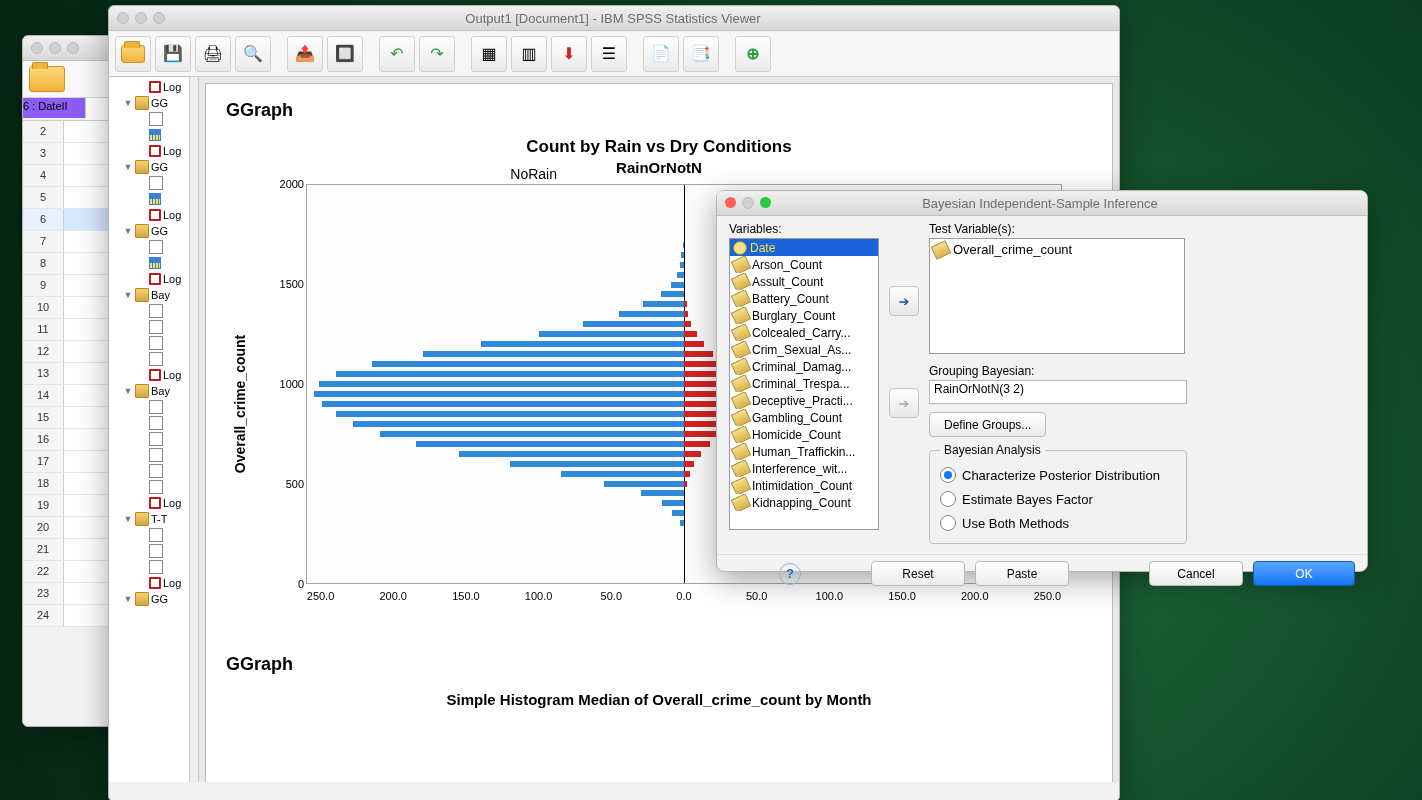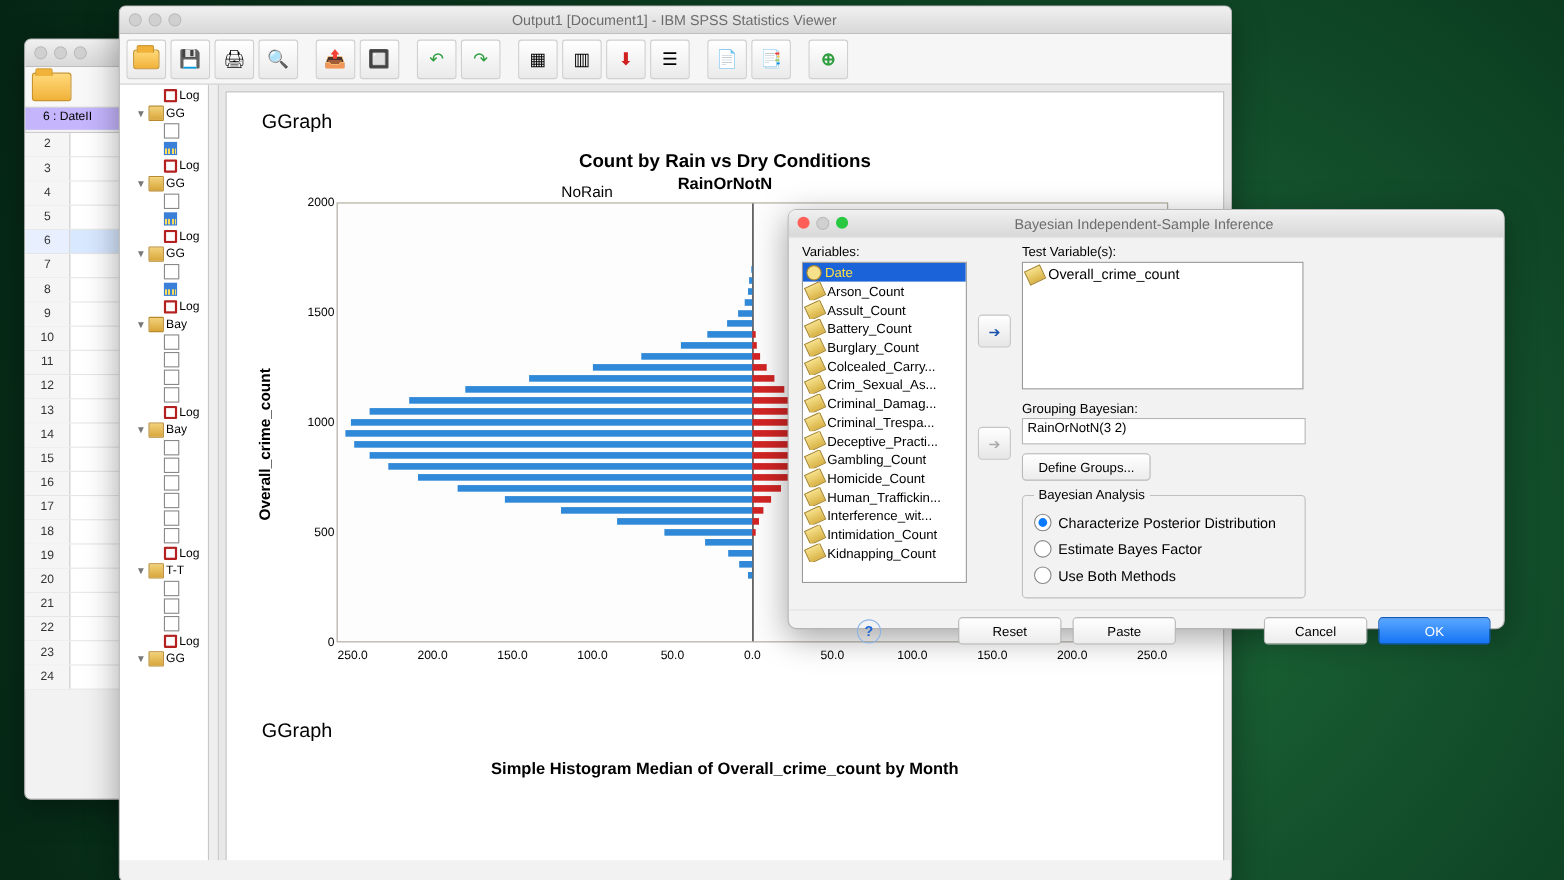--- a/index.html
+++ b/index.html
@@ -9,21 +9,21 @@
 .traffic{display:flex;gap:6px}
 .dot{width:11px;height:11px;border-radius:50%}
 .dot.r{background:#ff5f57}.dot.g{background:#28c840}.dot.off{background:#d0d0d0;border:1px solid #bbb;width:10px;height:10px}
 .titlebar .title{flex:1;text-align:center}
 
 .dataed{left:22px;top:35px;width:152px;height:690px}
 .dataed .toolbar{height:36px;background:#f8f8f8;border-bottom:1px solid #d0d0d0;display:flex;align-items:center;padding:0 6px}
 .folder-icon{width:34px;height:24px;background:linear-gradient(#ffd97a,#f1b23a);border:1px solid #c8932b;border-radius:3px;position:relative}
 .folder-icon::before{content:"";position:absolute;top:-5px;left:2px;width:14px;height:6px;background:#f1b23a;border-radius:2px 2px 0 0;border:1px solid #c8932b;border-bottom:none}
 .cellbar{height:22px;display:flex;border-bottom:1px solid #ccc}
-.cellbar .lbl{width:62px;border-right:1px solid #ccc;background:#c4b5fd;padding:2px 16px;font-size:11px}
+.cellbar .lbl{width:62px;border-right:1px solid #ccc;background:#8b5cf6;padding:2px 0;font-size:11px}
 .cellbar .val{flex:1;background:#fff;padding:2px 4px}
 .grid{background:#fff}
 .grid-row{height:21px;display:flex;border-bottom:1px solid #e6e6e6}
 .grid-row .rh{width:40px;text-align:center;background:#f5f5f5;border-right:1px solid #ccc;font-size:11px;color:#333;line-height:21px}
 .grid-row .cell{flex:1;border-right:1px solid #eee}
 .grid-row.sel .rh{background:#e8f0ff}
 .grid-row.sel .cell{background:#d8e8ff}
 
 .viewer{left:108px;top:5px;width:1010px;height:795px}
 .vtoolbar{height:45px;background:#f6f6f6;border-bottom:1px solid #c7c7c7;display:flex;align-items:center;padding:0 6px;gap:4px}
@@ -39,21 +39,21 @@
 .tw{width:10px;height:10px;display:inline-block;color:#777;font-size:9px;text-align:center}
 .oicon{width:12px;height:12px;display:inline-block}
 .oicon.book{background:linear-gradient(#f3d27a,#d8a63a);border:1px solid #b8892a;border-radius:1px}
 .oicon.log{background:#b41f1f;border-radius:1px;position:relative}
 .oicon.log::after{content:"";position:absolute;inset:2px;background:#fff}
 .oicon.chart{background:#3a7fd8;position:relative}
 .oicon.chart::after{content:"";position:absolute;left:1px;right:1px;bottom:1px;height:5px;background:repeating-linear-gradient(90deg,#ffde5a 0 2px,transparent 2px 3px)}
 .oicon.note{background:#fff;border:1px solid #888}
 .canvas{flex:1;background:#e8e8e8;padding:6px;overflow:hidden;position:relative}
 .page{background:#fff;border:1px solid #bbb;padding:12px 20px;min-height:680px;position:relative}
-h3.ggraph{font-size:18px;font-weight:normal;margin:4px 0 16px 12px}
+h3.ggraph{font-size:18px;font-weight:bold;margin:4px 0 16px 0}
 .chart-title{text-align:center;font-size:17px;font-weight:bold;margin:2px 0}
 .chart-sub{text-align:center;font-size:15px;font-weight:bold;margin:0 0 8px 0}
 .chart-box{position:relative;height:440px;margin:0 20px}
 .yaxis-label{position:absolute;left:-6px;top:50%;transform:translate(-50%,-50%) rotate(-90deg);font-weight:bold;font-size:14px;white-space:nowrap}
 .plot{position:absolute;left:60px;right:10px;top:0;bottom:40px;background:#fdfdfd;border:1px solid #ada79a}
 .cat-label{position:absolute;top:-18px;font-weight:normal;font-size:14px}
 .yticks{position:absolute;left:22px;top:0;bottom:40px;width:36px}
 .ytick{position:absolute;right:0;font-size:11px;transform:translateY(-50%);text-align:right;width:36px}
 .xticks{position:absolute;left:60px;right:10px;bottom:18px;height:16px}
 .xtick{position:absolute;font-size:11px;transform:translateX(-50%)}

